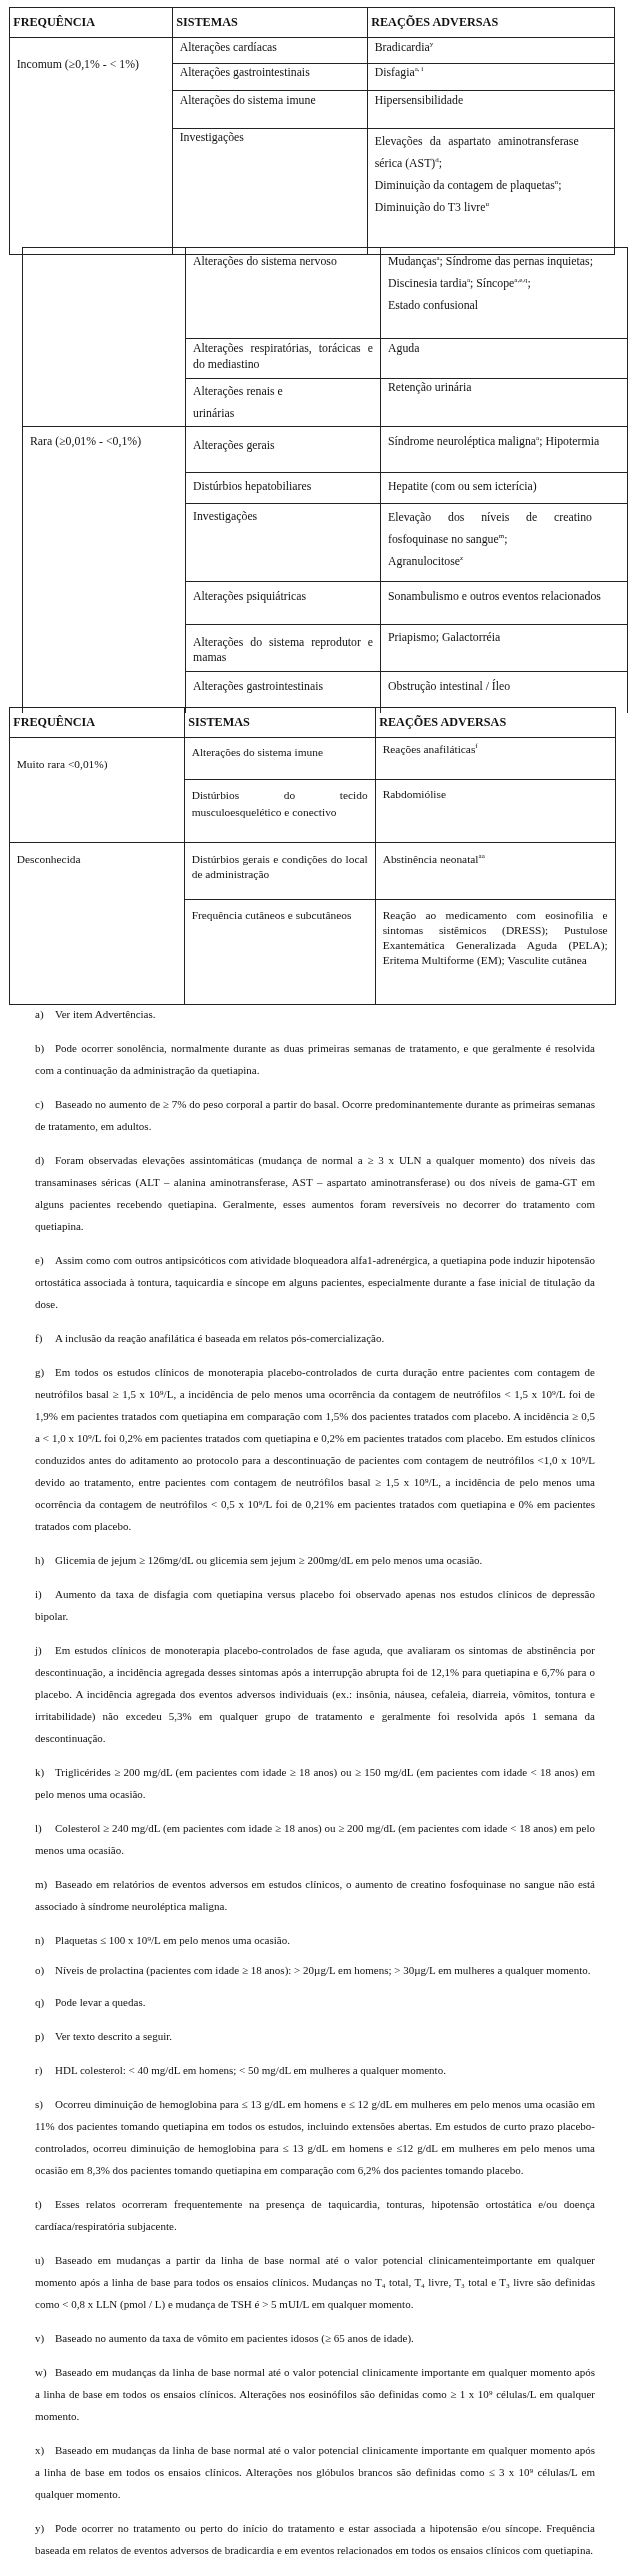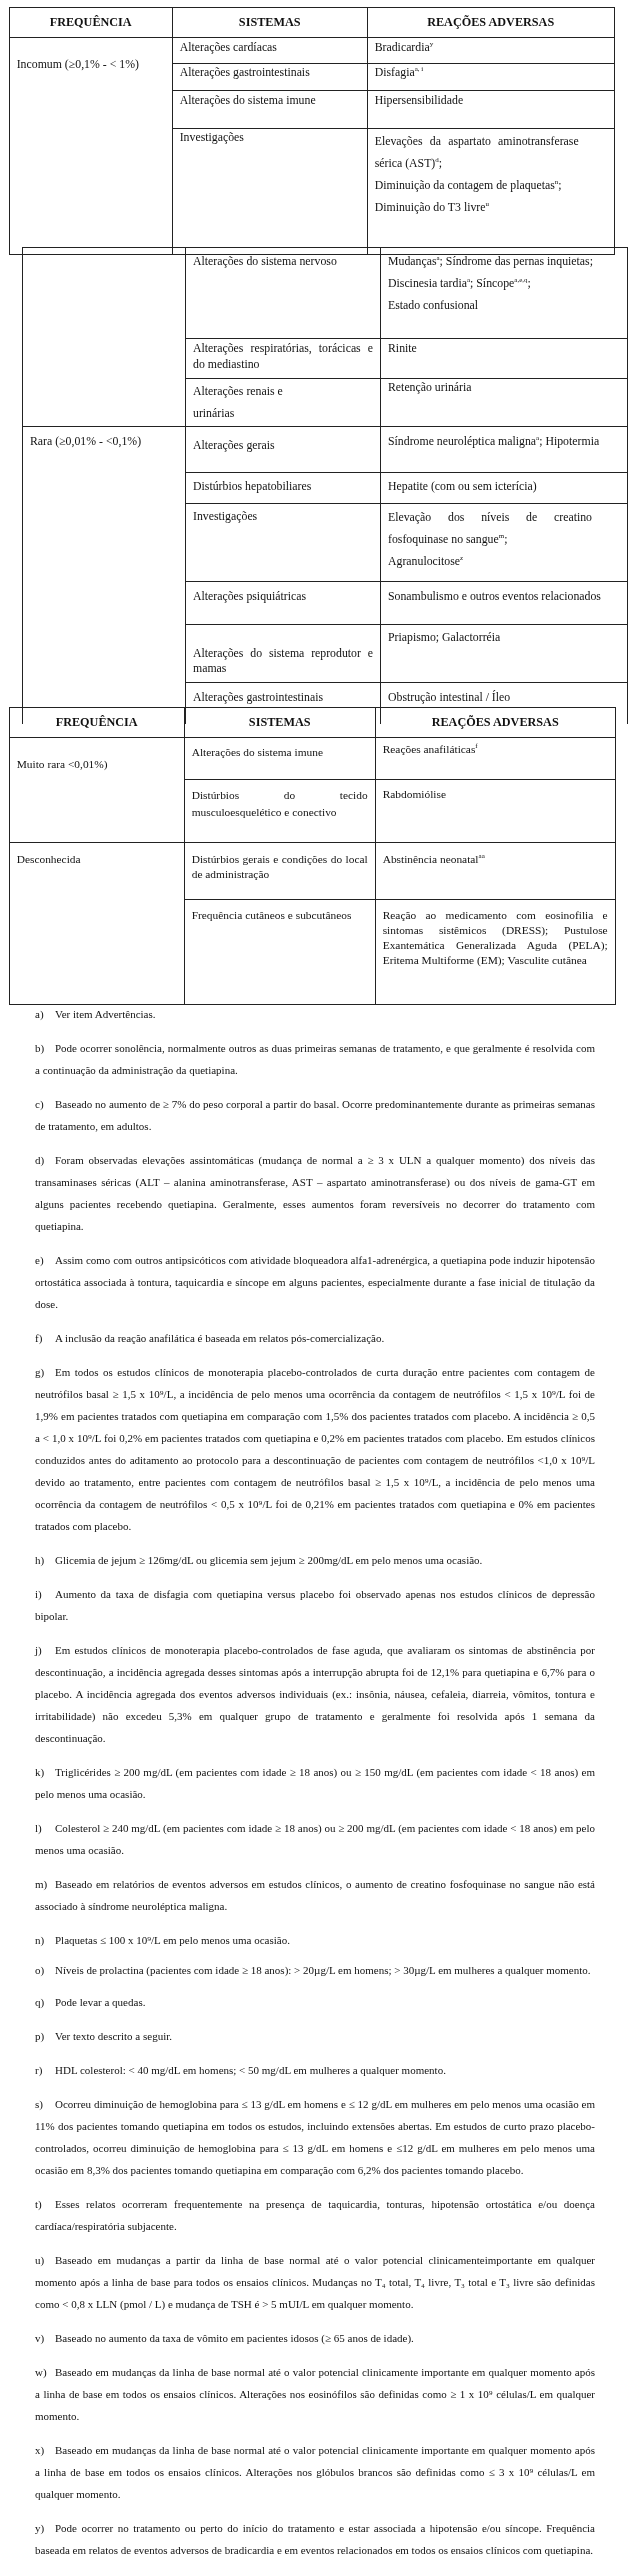--- a/index.html
+++ b/index.html
@@ -1,20 +1,20 @@
 <!DOCTYPE html>
 <html style="font-size:14px"><head>
 <meta charset="utf-8">
 <style>
   html, body { margin: 0; padding: 0; background: #ffffff; }
   body { width: 630px; height: 2576px; position: relative; overflow: hidden;
          font-family: "Liberation Serif", "DejaVu Serif", serif; color: #111; font-size: 11.8px; }
   table { border-collapse: collapse; position: absolute; table-layout: fixed; }
   td, th { border: 0.9px solid #222; vertical-align: top; padding: 1.7px 7px 1.7px 7px; line-height: 15.7px; }
-  th { font-weight: bold; font-size: 12.2px; text-align: center; vertical-align: middle; padding: 5.2px 3.5px; }
+  th { font-weight: bold; font-size: 12.2px; text-align: left; vertical-align: middle; padding: 5.2px 3.5px; }
   .just { text-align: justify; text-align-last: left; }
   .freq { padding-top: 17.5px; }
   sup { font-size: 7px; line-height: 0; vertical-align: super; }
   .ls { line-height: 22px; }
 
   
   #t1 { left: 8.7px; top: 7px; width: 605px; }
   #t1 col.c1 { width: 163px; } #t1 col.c2 { width: 195px; } #t1 col.c3 { width: 247px; }
   #t1 th { height: 19px; }
 
@@ -84,21 +84,21 @@
     <td rowspan="3"></td>
     <td class="ls" style="height:87px"><span>Alterações do sistema nervoso</span></td>
     <td class="ls">
       <span>Mudanças</span><sup>a</sup><span>; Síndrome das pernas inquietas;</span><br>
       <span>Discinesia tardia</span><sup>a</sup><span>; Síncope</span><sup>a,e,q</sup><span>;</span><br>
       <span>Estado confusional</span>
     </td>
   </tr>
   <tr>
     <td class="just" style="height:35px"><span>Alterações respiratórias, torácicas e do mediastino</span></td>
-    <td><span>Rinite</span></td>
+    <td><span>Aguda</span></td>
   </tr>
   <tr>
     <td class="ls" style="height:40px; width:122px"><span style="display:inline-block;width:122px">Alterações renais e urinárias</span></td>
     <td><span>Retenção urinária</span></td>
   </tr>
   <tr>
     <td rowspan="6" style="padding-top:7px; border-bottom:none"><span>Rara (≥0,01% - &lt;0,1%)</span></td>
     <td style="height:33px; padding-top:10.5px"><span>Alterações gerais</span></td>
     <td class="just" style="padding-top:7px"><span>Síndrome neuroléptica maligna</span><sup>a</sup><span>; Hipotermia</span></td>
   </tr>
@@ -111,21 +111,21 @@
     <td class="just ls" style="padding-right:35px">
       <span>Elevação dos níveis de creatino fosfoquinase no sangue</span><sup>m</sup><span>;</span><br>
       <span>Agranulocitose</span><sup>z</sup>
     </td>
   </tr>
   <tr>
     <td style="height:33px; padding-top:7px"><span>Alterações psiquiátricas</span></td>
     <td class="just" style="padding-top:7px"><span>Sonambulismo e outros eventos relacionados</span></td>
   </tr>
   <tr>
-    <td class="just" style="height:35px; padding-top:21px"><span>Alterações do sistema reprodutor e mamas</span></td>
+    <td class="just" style="height:35px; padding-top:10px"><span>Alterações do sistema reprodutor e mamas</span></td>
     <td style="padding-top:5.2px"><span>Priapismo; Galactorréia</span></td>
   </tr>
   <tr>
     <td style="height:31.5px; padding-top:7px; border-bottom:none"><span>Alterações gastrointestinais</span></td>
     <td style="padding-top:7px; border-bottom:none"><span>Obstrução intestinal / Íleo</span></td>
   </tr>
 </tbody>
   </table>
 
 <table id="t2">
@@ -156,21 +156,21 @@
   </tr>
   <tr>
     <td class="just" style="height:94px; padding-top:8.7px"><span>Frequência cutâneos e subcutâneos</span></td>
     <td class="just" style="padding-top:8.7px"><span>Reação ao medicamento com eosinofilia e sintomas sistêmicos (DRESS); Pustulose Exantemática Generalizada Aguda (PELA); Eritema Multiforme (EM); Vasculite cutânea</span></td>
   </tr>
 </tbody>
   </table>
 
 <div id="notes">
     <p class="note"><span class="lbl">a)</span><span>Ver item Advertências.</span></p>
-    <p class="note"><span class="lbl">b)</span><span>Pode ocorrer sonolência, normalmente outros as duas primeiras semanas de tratamento, e que geralmente é resolvida com a continuação da administração da quetiapina.</span></p>
+    <p class="note"><span class="lbl">b)</span><span>Pode ocorrer sonolência, normalmente durante as duas primeiras semanas de tratamento, e que geralmente é resolvida com a continuação da administração da quetiapina.</span></p>
     <p class="note"><span class="lbl">c)</span><span>Baseado no aumento de ≥ 7% do peso corporal a partir do basal. Ocorre predominantemente durante as primeiras semanas de tratamento, em adultos.</span></p>
     <p class="note"><span class="lbl">d)</span><span>Foram observadas elevações assintomáticas (mudança de normal a ≥ 3 x ULN a qualquer momento) dos níveis das transaminases séricas (ALT – alanina aminotransferase, AST – aspartato aminotransferase) ou dos níveis de gama-GT em alguns pacientes recebendo quetiapina. Geralmente, esses aumentos foram reversíveis no decorrer do tratamento com quetiapina.</span></p>
     <p class="note"><span class="lbl">e)</span><span>Assim como com outros antipsicóticos com atividade bloqueadora alfa1-adrenérgica, a quetiapina pode induzir hipotensão ortostática associada à tontura, taquicardia e síncope em alguns pacientes, especialmente durante a fase inicial de titulação da dose.</span></p>
     <p class="note"><span class="lbl">f)</span><span>A inclusão da reação anafilática é baseada em relatos pós-comercialização.</span></p>
     <p class="note"><span class="lbl">g)</span><span>Em todos os estudos clínicos de monoterapia placebo-controlados de curta duração entre pacientes com contagem de neutrófilos basal ≥ 1,5 x 10⁹/L, a incidência de pelo menos uma ocorrência da contagem de neutrófilos &lt; 1,5 x 10⁹/L foi de 1,9% em pacientes tratados com quetiapina em comparação com 1,5% dos pacientes tratados com placebo. A incidência ≥ 0,5 a &lt; 1,0 x 10⁹/L foi 0,2% em pacientes tratados com quetiapina e 0,2% em pacientes tratados com placebo. Em estudos clínicos conduzidos antes do aditamento ao protocolo para a descontinuação de pacientes com contagem de neutrófilos &lt;1,0 x 10⁹/L devido ao tratamento, entre pacientes com contagem de neutrófilos basal ≥ 1,5 x 10⁹/L, a incidência de pelo menos uma ocorrência da contagem de neutrófilos &lt; 0,5 x 10⁹/L foi de 0,21% em pacientes tratados com quetiapina e 0% em pacientes tratados com placebo.</span></p>
     <p class="note"><span class="lbl">h)</span><span>Glicemia de jejum ≥ 126mg/dL ou glicemia sem jejum ≥ 200mg/dL em pelo menos uma ocasião.</span></p>
     <p class="note"><span class="lbl">i)</span><span>Aumento da taxa de disfagia com quetiapina versus placebo foi observado apenas nos estudos clínicos de depressão bipolar.</span></p>
     <p class="note"><span class="lbl">j)</span><span>Em estudos clínicos de monoterapia placebo-controlados de fase aguda, que avaliaram os sintomas de abstinência por descontinuação, a incidência agregada desses sintomas após a interrupção abrupta foi de 12,1% para quetiapina e 6,7% para o placebo. A incidência agregada dos eventos adversos individuais (ex.: insônia, náusea, cefaleia, diarreia, vômitos, tontura e irritabilidade) não excedeu 5,3% em qualquer grupo de tratamento e geralmente foi resolvida após 1 semana da descontinuação.</span></p>
     <p class="note"><span class="lbl">k)</span><span>Triglicérides ≥ 200 mg/dL (em pacientes com idade ≥ 18 anos) ou ≥ 150 mg/dL (em pacientes com idade &lt; 18 anos) em pelo menos uma ocasião.</span></p>
     <p class="note"><span class="lbl">l)</span><span>Colesterol ≥ 240 mg/dL (em pacientes com idade ≥ 18 anos) ou ≥ 200 mg/dL (em pacientes com idade &lt; 18 anos) em pelo menos uma ocasião.</span></p>

